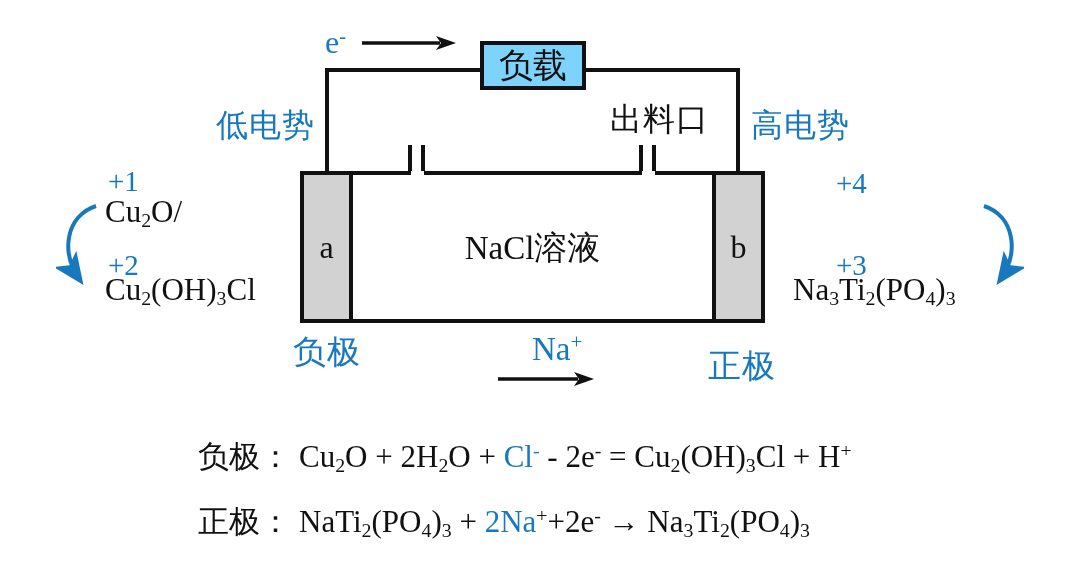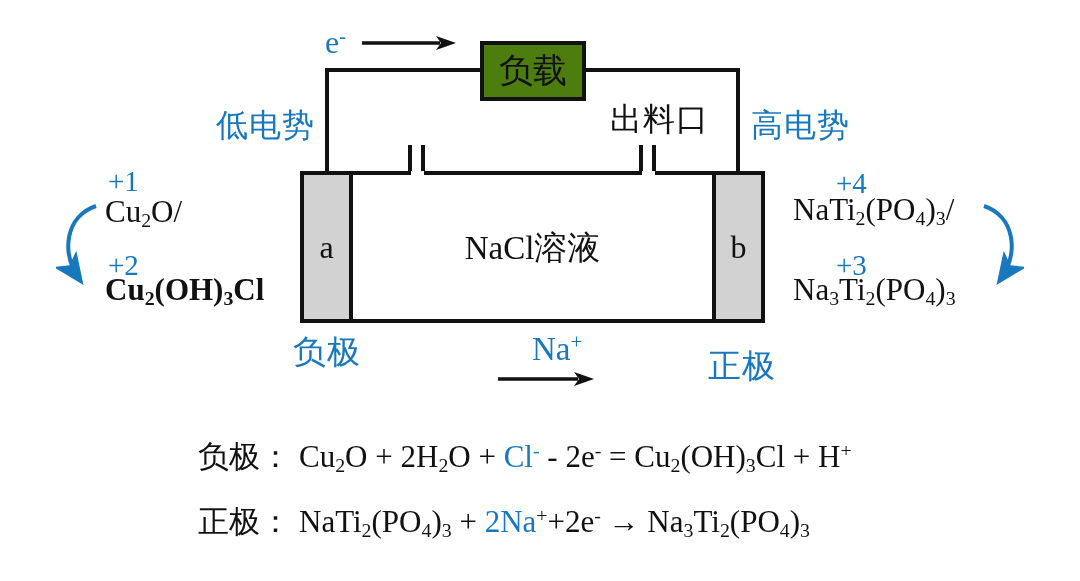--- a/index.html
+++ b/index.html
@@ -17,23 +17,23 @@
     font-family: "Liberation Serif", "DejaVu Serif", serif;
     color: var(--ink);
     overflow: hidden;
   }
   .abs { position: absolute; line-height: 1.12; white-space: nowrap; }
   .blue { color: var(--blue); }
   .line { position: absolute; background: var(--ink); }
   .cjk { font-size: 32px; letter-spacing: 1px; }
   .load-box {
     position: absolute;
-    left: 480px; top: 41px; width: 106px; height: 60px;
+    left: 480px; top: 41px; width: 106px; height: 49px;
     border: 4px solid var(--ink);
-    background: #4d7c0f;
+    background: #7dd3fc;
     display: flex; align-items: center; justify-content: center;
     font-size: 34px;
     z-index: 3;
   }
   .tank-body {
     position: absolute;
     left: 300px; top: 171px; width: 465px; height: 152px;
     border: 4px solid var(--ink);
     border-top: none;
     background: #ffffff;
@@ -105,32 +105,31 @@
   <div class="abs blue" style="left:532px; top:331px; font-size:33px;"><span class="blue">Na</span><sup class="blue">+</sup></div>
   <svg class="abs" style="left:498px; top:371px; color:var(--ink);" width="96" height="16" viewBox="0 0 96 16">
     <line x1="0" y1="8" x2="80" y2="8" stroke="currentColor" stroke-width="3.4"></line>
     <polygon points="76,1 96,8 76,15 81,8" fill="currentColor"></polygon>
   </svg>
   <div class="abs cjk blue" style="left:708px; top:348px; font-size:33px;">正极</div>
 
   <div class="abs oxstate blue" style="left:108px; top:165px;">+1</div>
   <div class="abs formula" style="left:105px; top:195px;text-align:right;"><span>Cu</span><sub>2</sub><span>O/</span></div>
   <div class="abs oxstate blue" style="left:108px; top:249px;">+2</div>
-  <div class="abs formula" style="left:105px; top:273px;font-weight:bold;"><span>Cu</span><sub>2</sub><span>(OH)</span><sub>3</sub><span>Cl</span></div>
+  <div class="abs formula" style="left:105px; top:273px;"><span>Cu</span><sub>2</sub><span>(OH)</span><sub>3</sub><span>Cl</span></div>
   <svg class="abs blue" style="left:56px; top:200px; color:var(--blue);" width="50" height="96" viewBox="0 0 50 96">
     <defs>
       <marker id="ahL" markerWidth="9" markerHeight="8" refX="6.5" refY="3.5" orient="auto" markerUnits="strokeWidth">
         <path d="M0,0 L8,3.5 L0,7 L2,3.5 Z" fill="currentColor"></path>
       </marker>
     </defs>
     <path d="M40,6 C10,16 4,52 24,80" fill="none" stroke="currentColor" stroke-width="4" marker-end="url(#ahL)"></path>
   </svg>
 
   <div class="abs oxstate blue" style="left:836px; top:167px;">+4</div>
-  <div class="abs formula" style="left:793px; top:193px;"><span>NaTi</span><sub>2</sub><span>(PO</span><sub>4</sub><span>)</span><sub>3</sub><span>/</span></div>
   <div class="abs oxstate blue" style="left:836px; top:249px;">+3</div>
   <div class="abs formula" style="left:793px; top:273px;"><span>Na</span><sub>3</sub><span>Ti</span><sub>2</sub><span>(PO</span><sub>4</sub><span>)</span><sub>3</sub></div>
   <svg class="abs blue" style="left:974px; top:200px; color:var(--blue);" width="50" height="96" viewBox="0 0 50 96">
     <defs>
       <marker id="ahR" markerWidth="9" markerHeight="8" refX="6.5" refY="3.5" orient="auto" markerUnits="strokeWidth">
         <path d="M0,0 L8,3.5 L0,7 L2,3.5 Z" fill="currentColor"></path>
       </marker>
     </defs>
     <path d="M10,6 C40,16 46,52 26,80" fill="none" stroke="currentColor" stroke-width="4" marker-end="url(#ahR)"></path>
   </svg>

